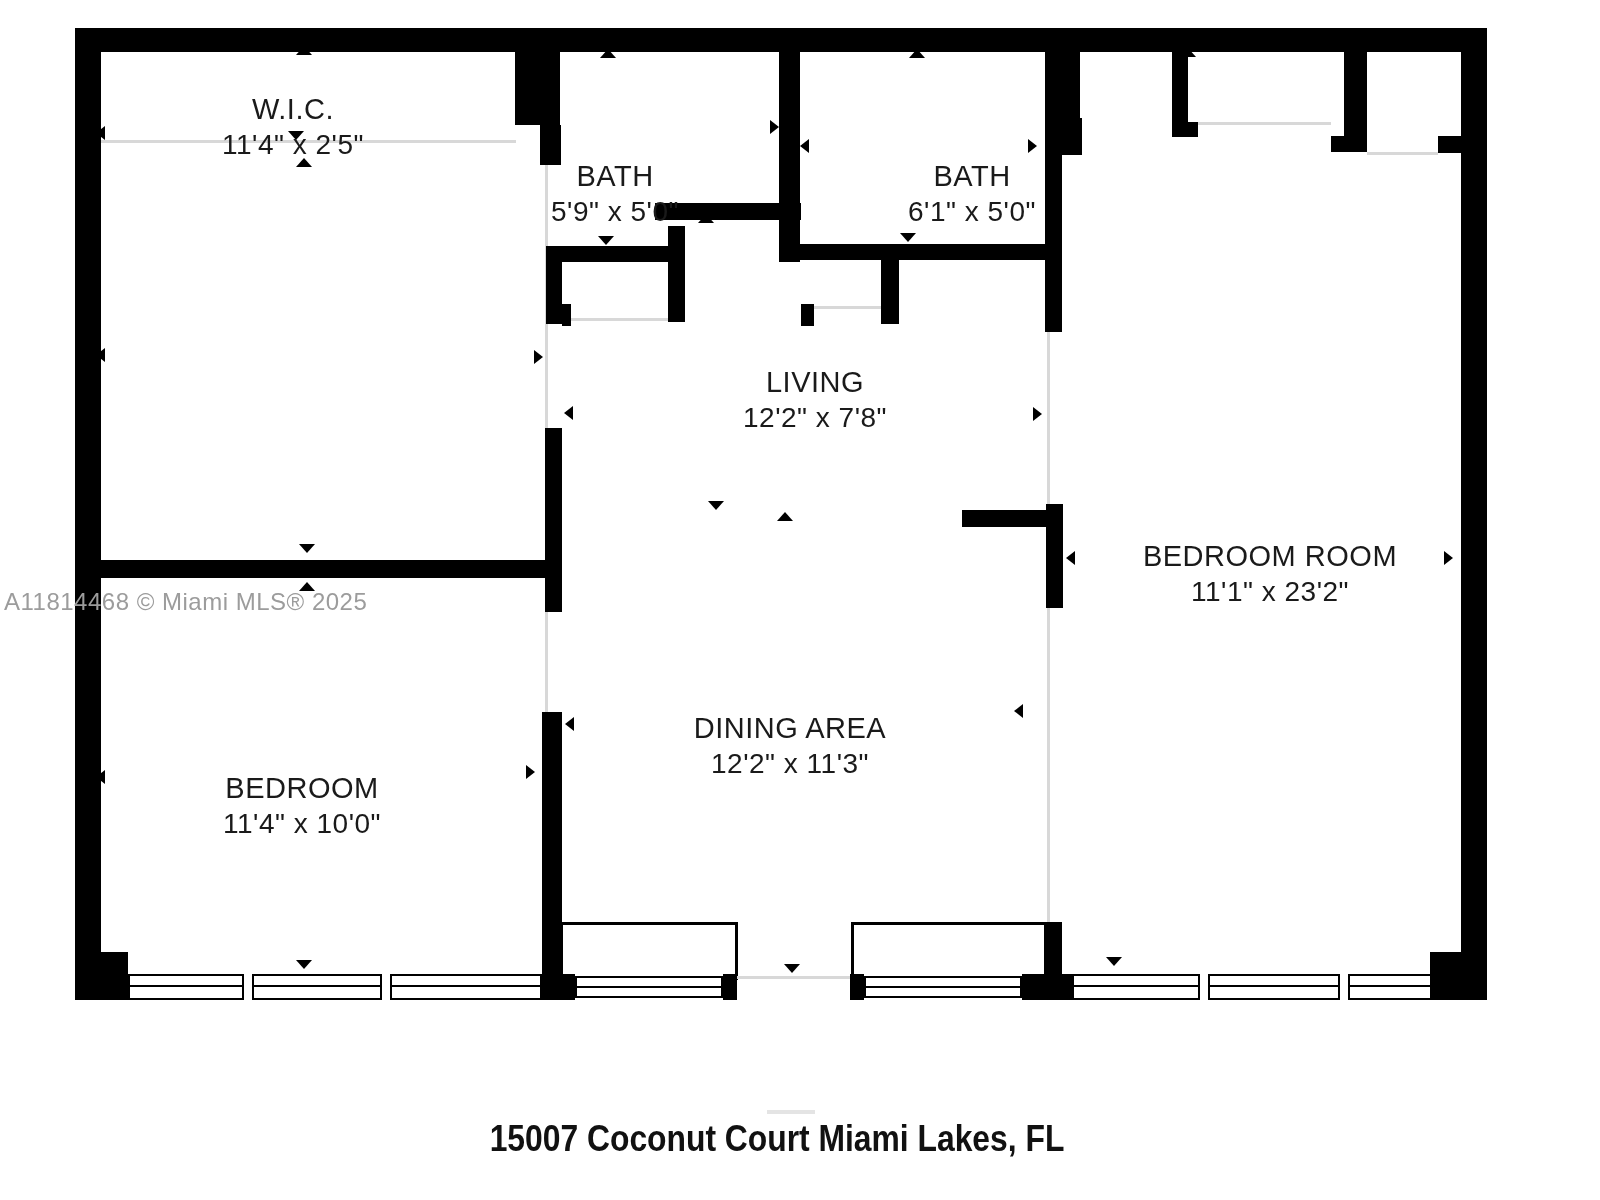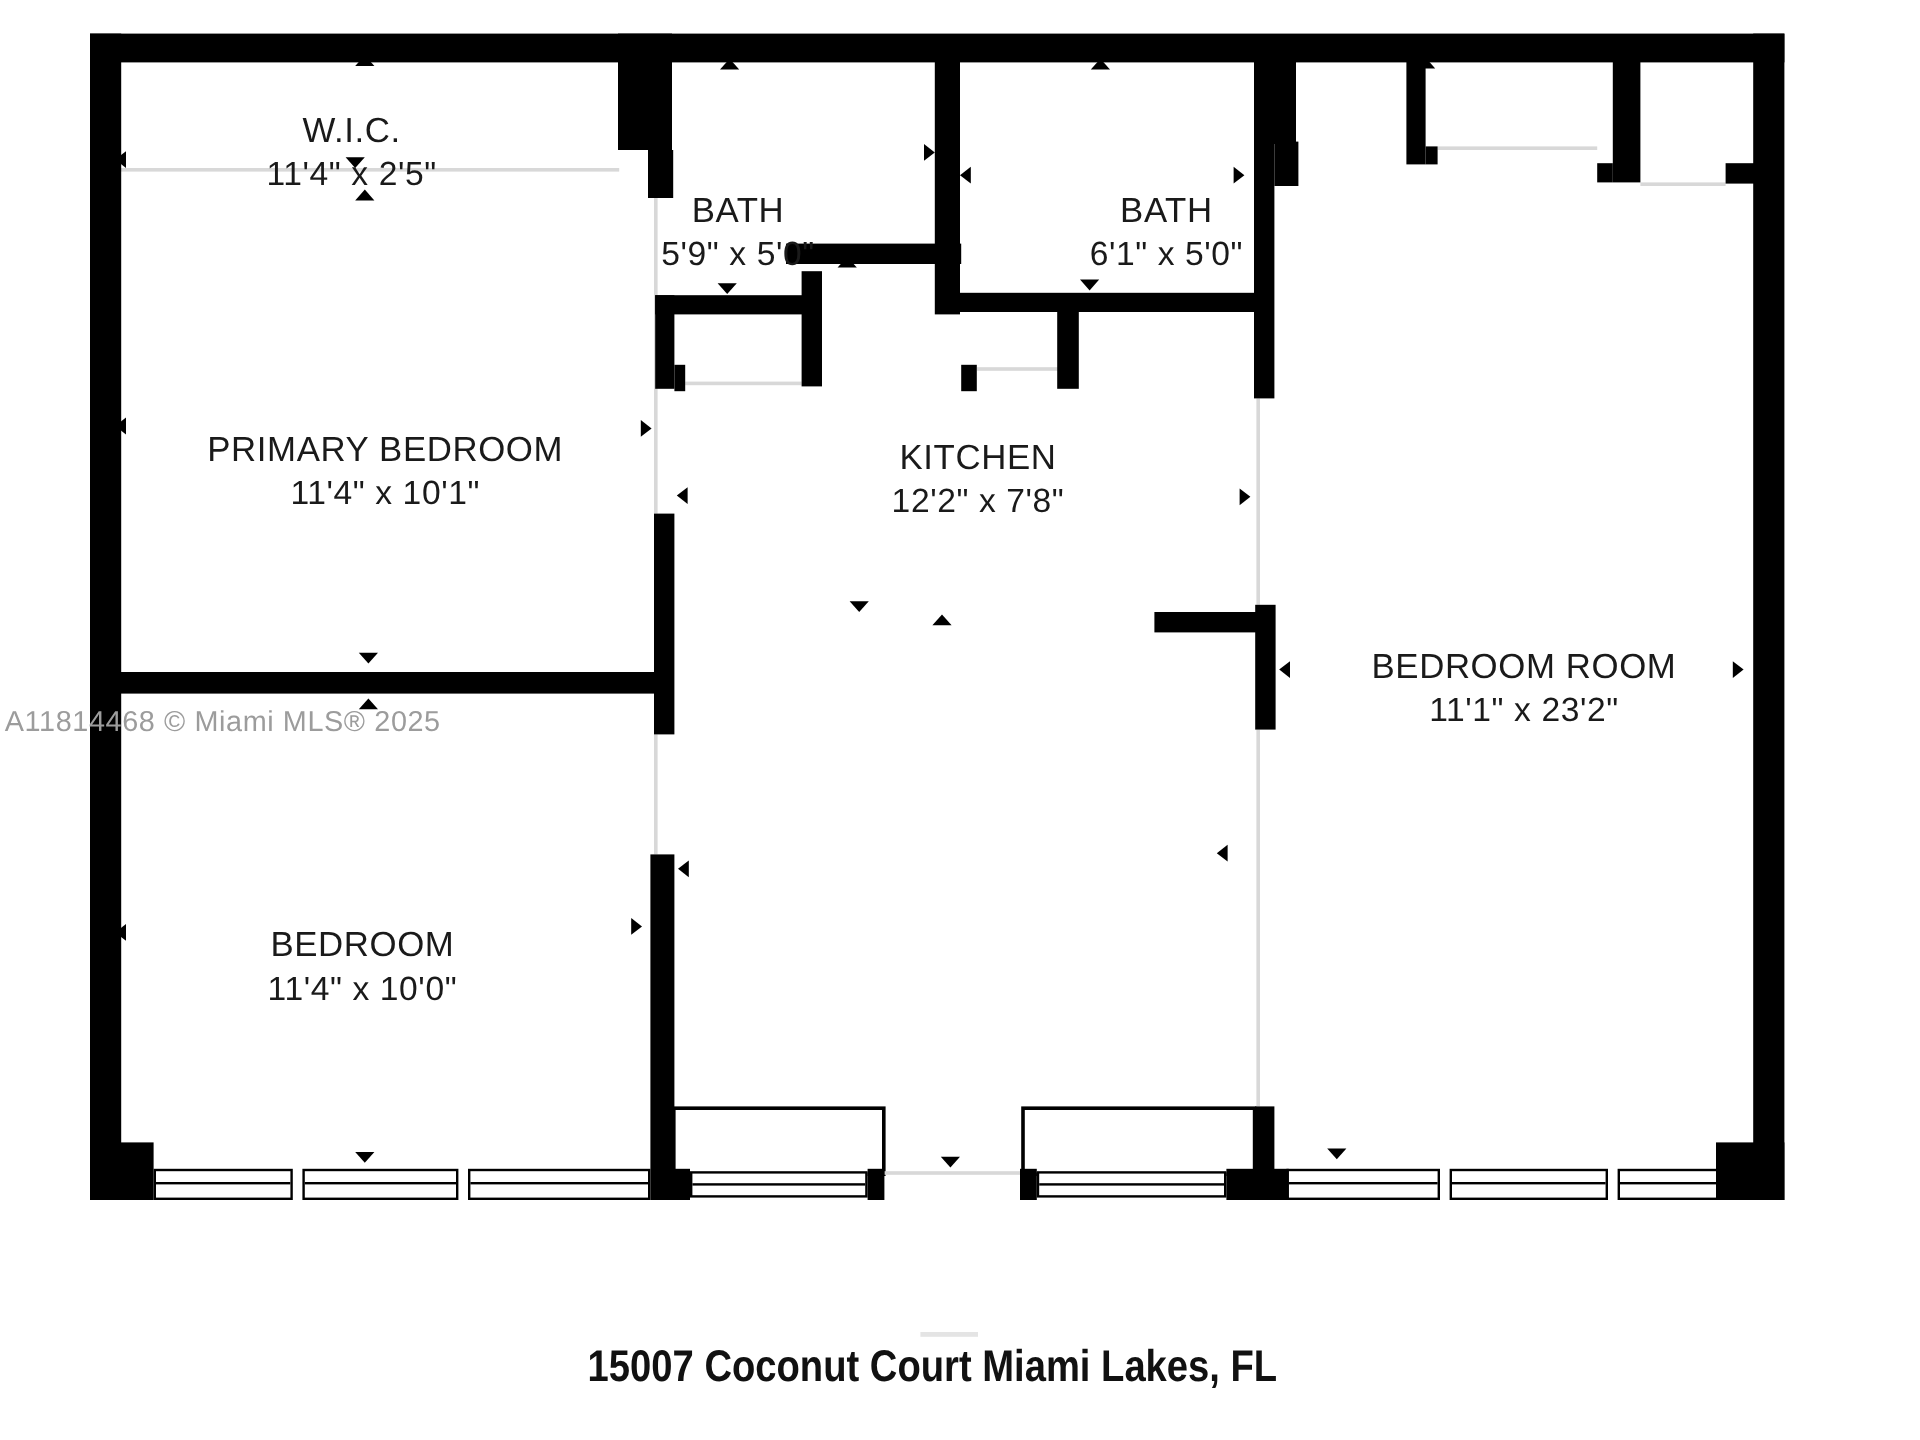--- a/index.html
+++ b/index.html
@@ -120,39 +120,39 @@
   <div class="tri trt" style="left:1033px;top:407px;"></div>
   <div class="tri tlf" style="left:1066px;top:551px;"></div>
   <div class="tri trt" style="left:1444px;top:551px;"></div>
   <div class="tri tu" style="left:1180px;top:48px;"></div>
   <div class="tri td" style="left:1106px;top:957px;"></div>
 
   <div class="label" style="left:293px;top:91px;">
     <div class="rname">W.I.C.</div>
     <div class="rdims">11'4" x 2'5"</div>
   </div>
-  <div class="label" style="left:321px;top:357px;">
-    <div class="rname">PRIMARY BEDROOM</div>
-    <div class="rdims">11'4" x 10'1"</div>
-  </div>
   <div class="label" style="left:615px;top:158px;">
     <div class="rname">BATH</div>
     <div class="rdims">5'9" x 5'0"</div>
   </div>
   <div class="label" style="left:972px;top:158px;">
     <div class="rname">BATH</div>
     <div class="rdims">6'1" x 5'0"</div>
   </div>
   <div class="label" style="left:815px;top:364px;">
-    <div class="rname">KITCHEN</div>
+    <div class="rname">LIVING</div>
     <div class="rdims">12'2" x 7'8"</div>
   </div>
   <div class="label" style="left:1270px;top:538px;">
     <div class="rname">BEDROOM ROOM</div>
     <div class="rdims">11'1" x 23'2"</div>
+  </div>
+  <div class="label" style="left:790px;top:710px;">
+    <div class="rname">DINING AREA</div>
+    <div class="rdims">12'2" x 11'3"</div>
   </div>
   <div class="label" style="left:302px;top:770px;">
     <div class="rname">BEDROOM</div>
     <div class="rdims">11'4" x 10'0"</div>
   </div>
 
   <div class="watermark">A11814468 © Miami MLS® 2025</div>
 
   <div class="dash"></div>
   <div class="address">15007 Coconut Court Miami Lakes, FL</div>

